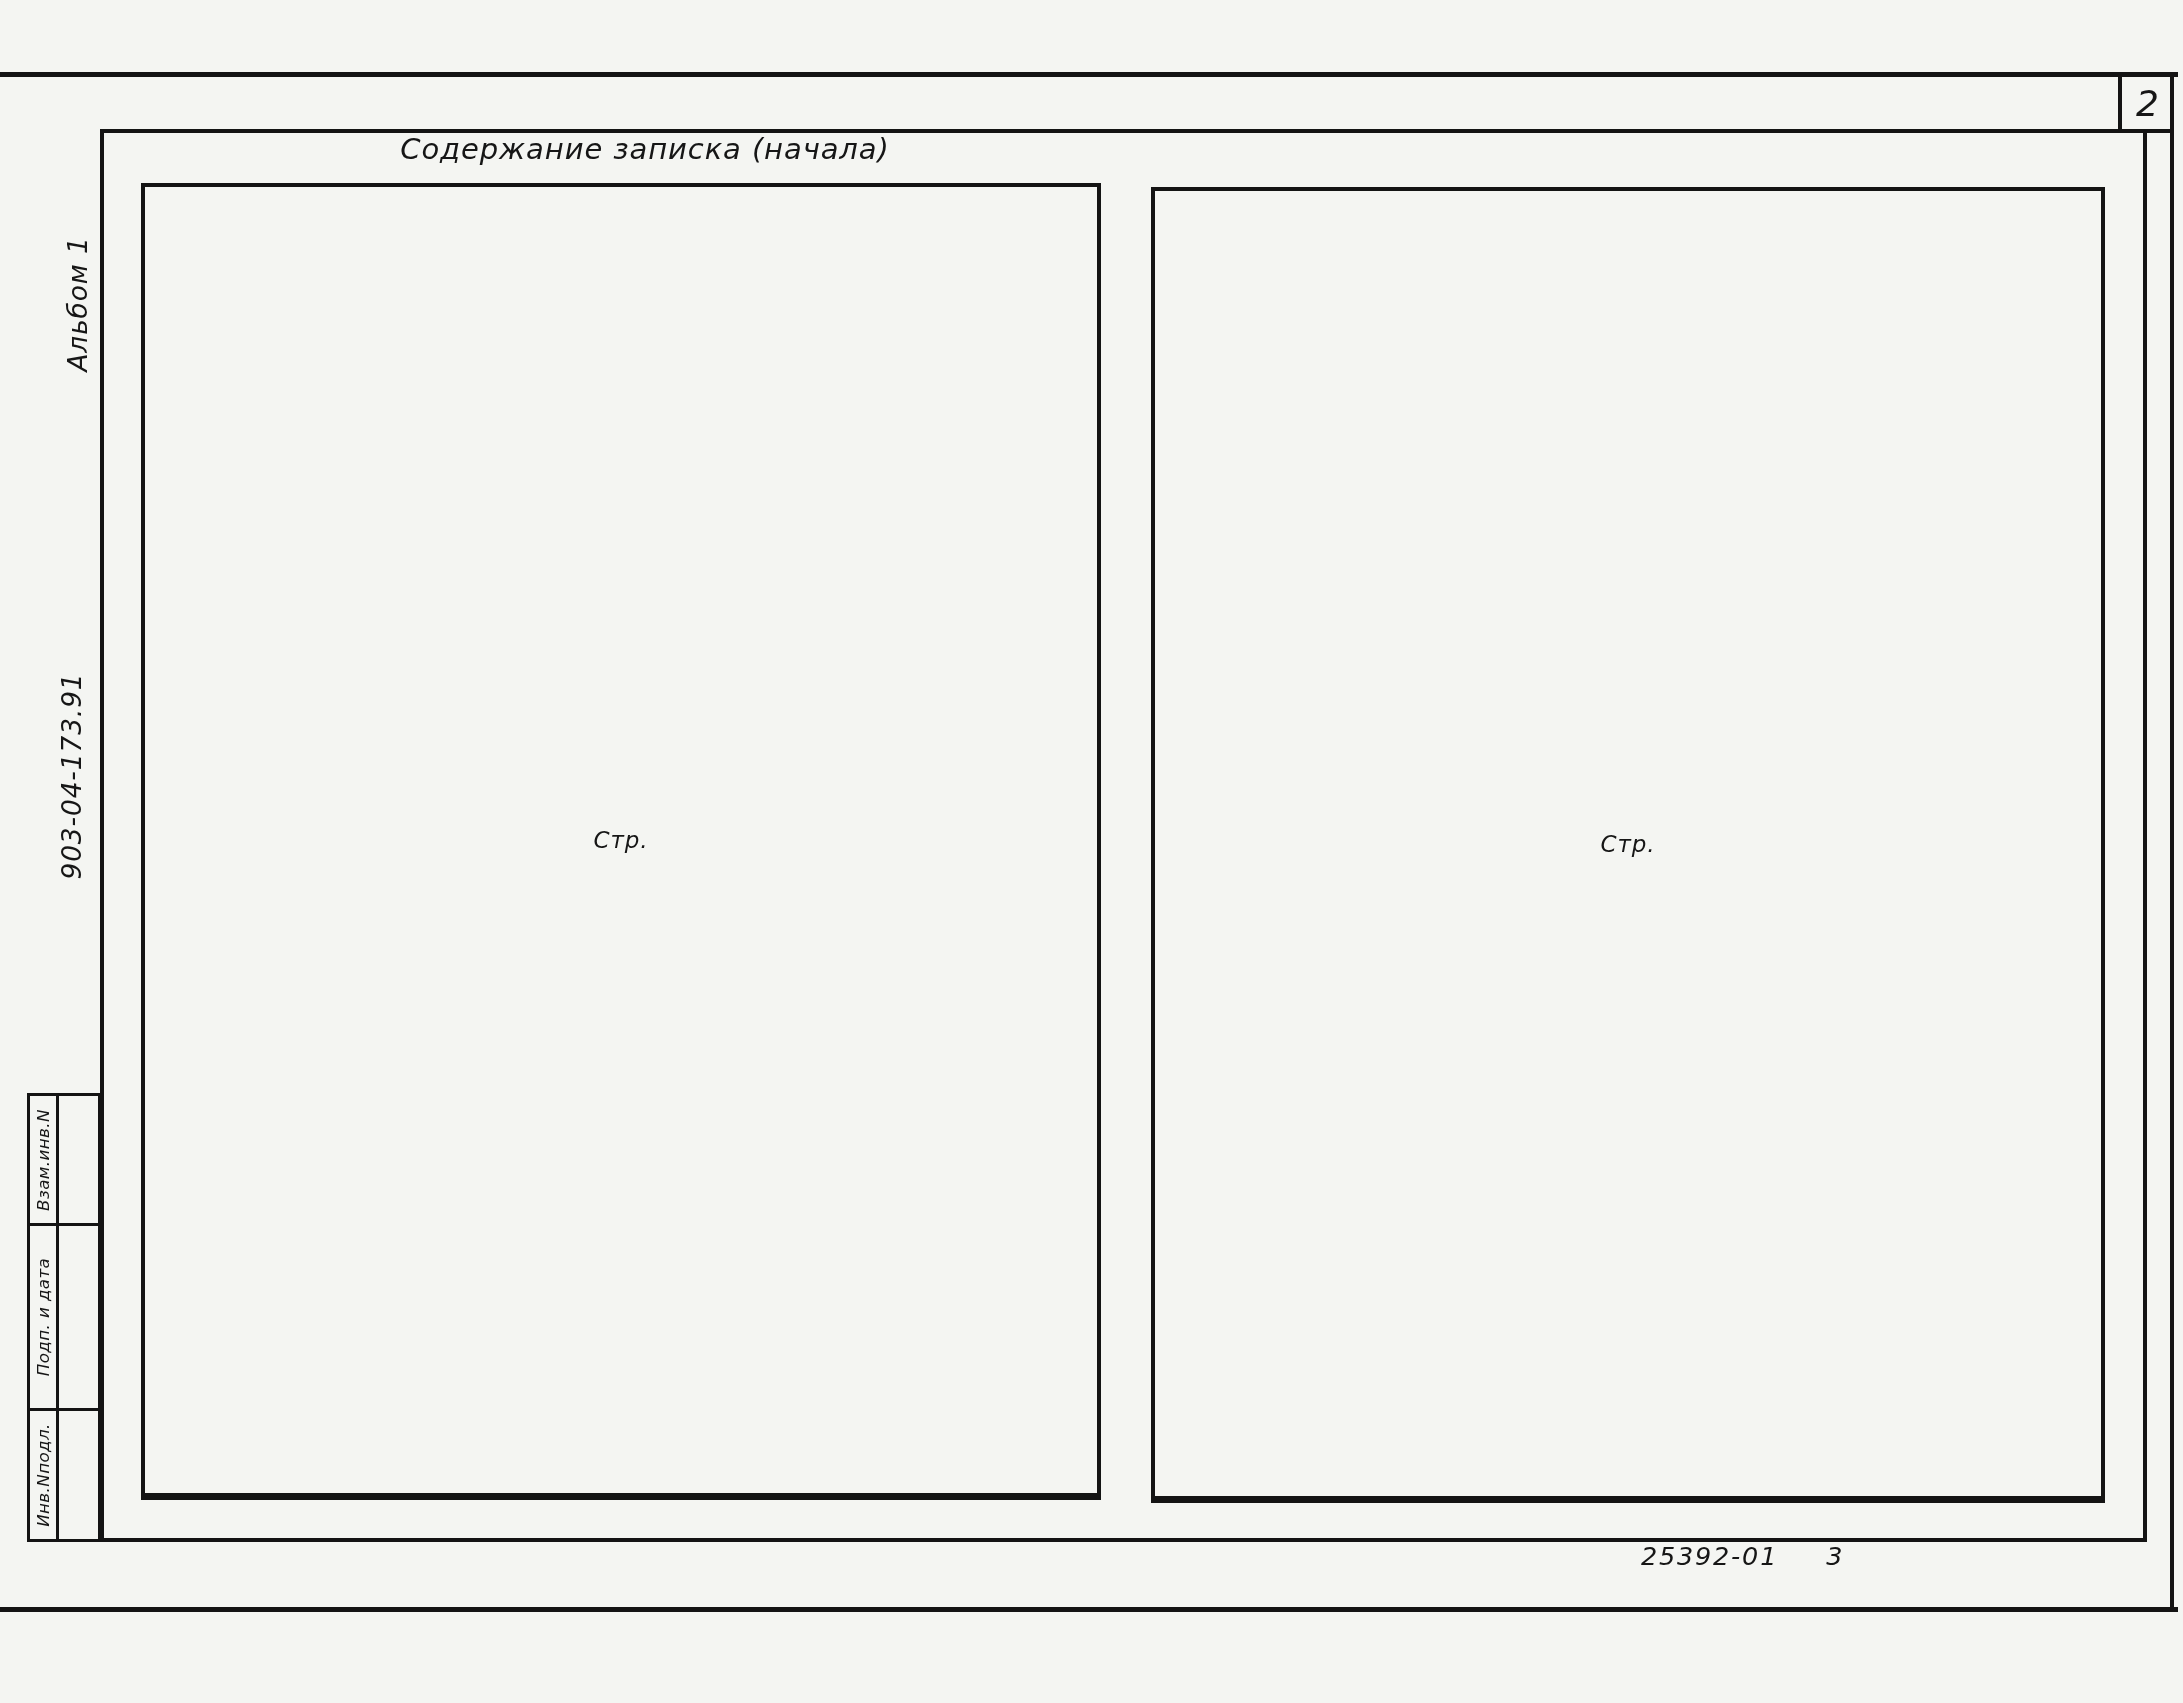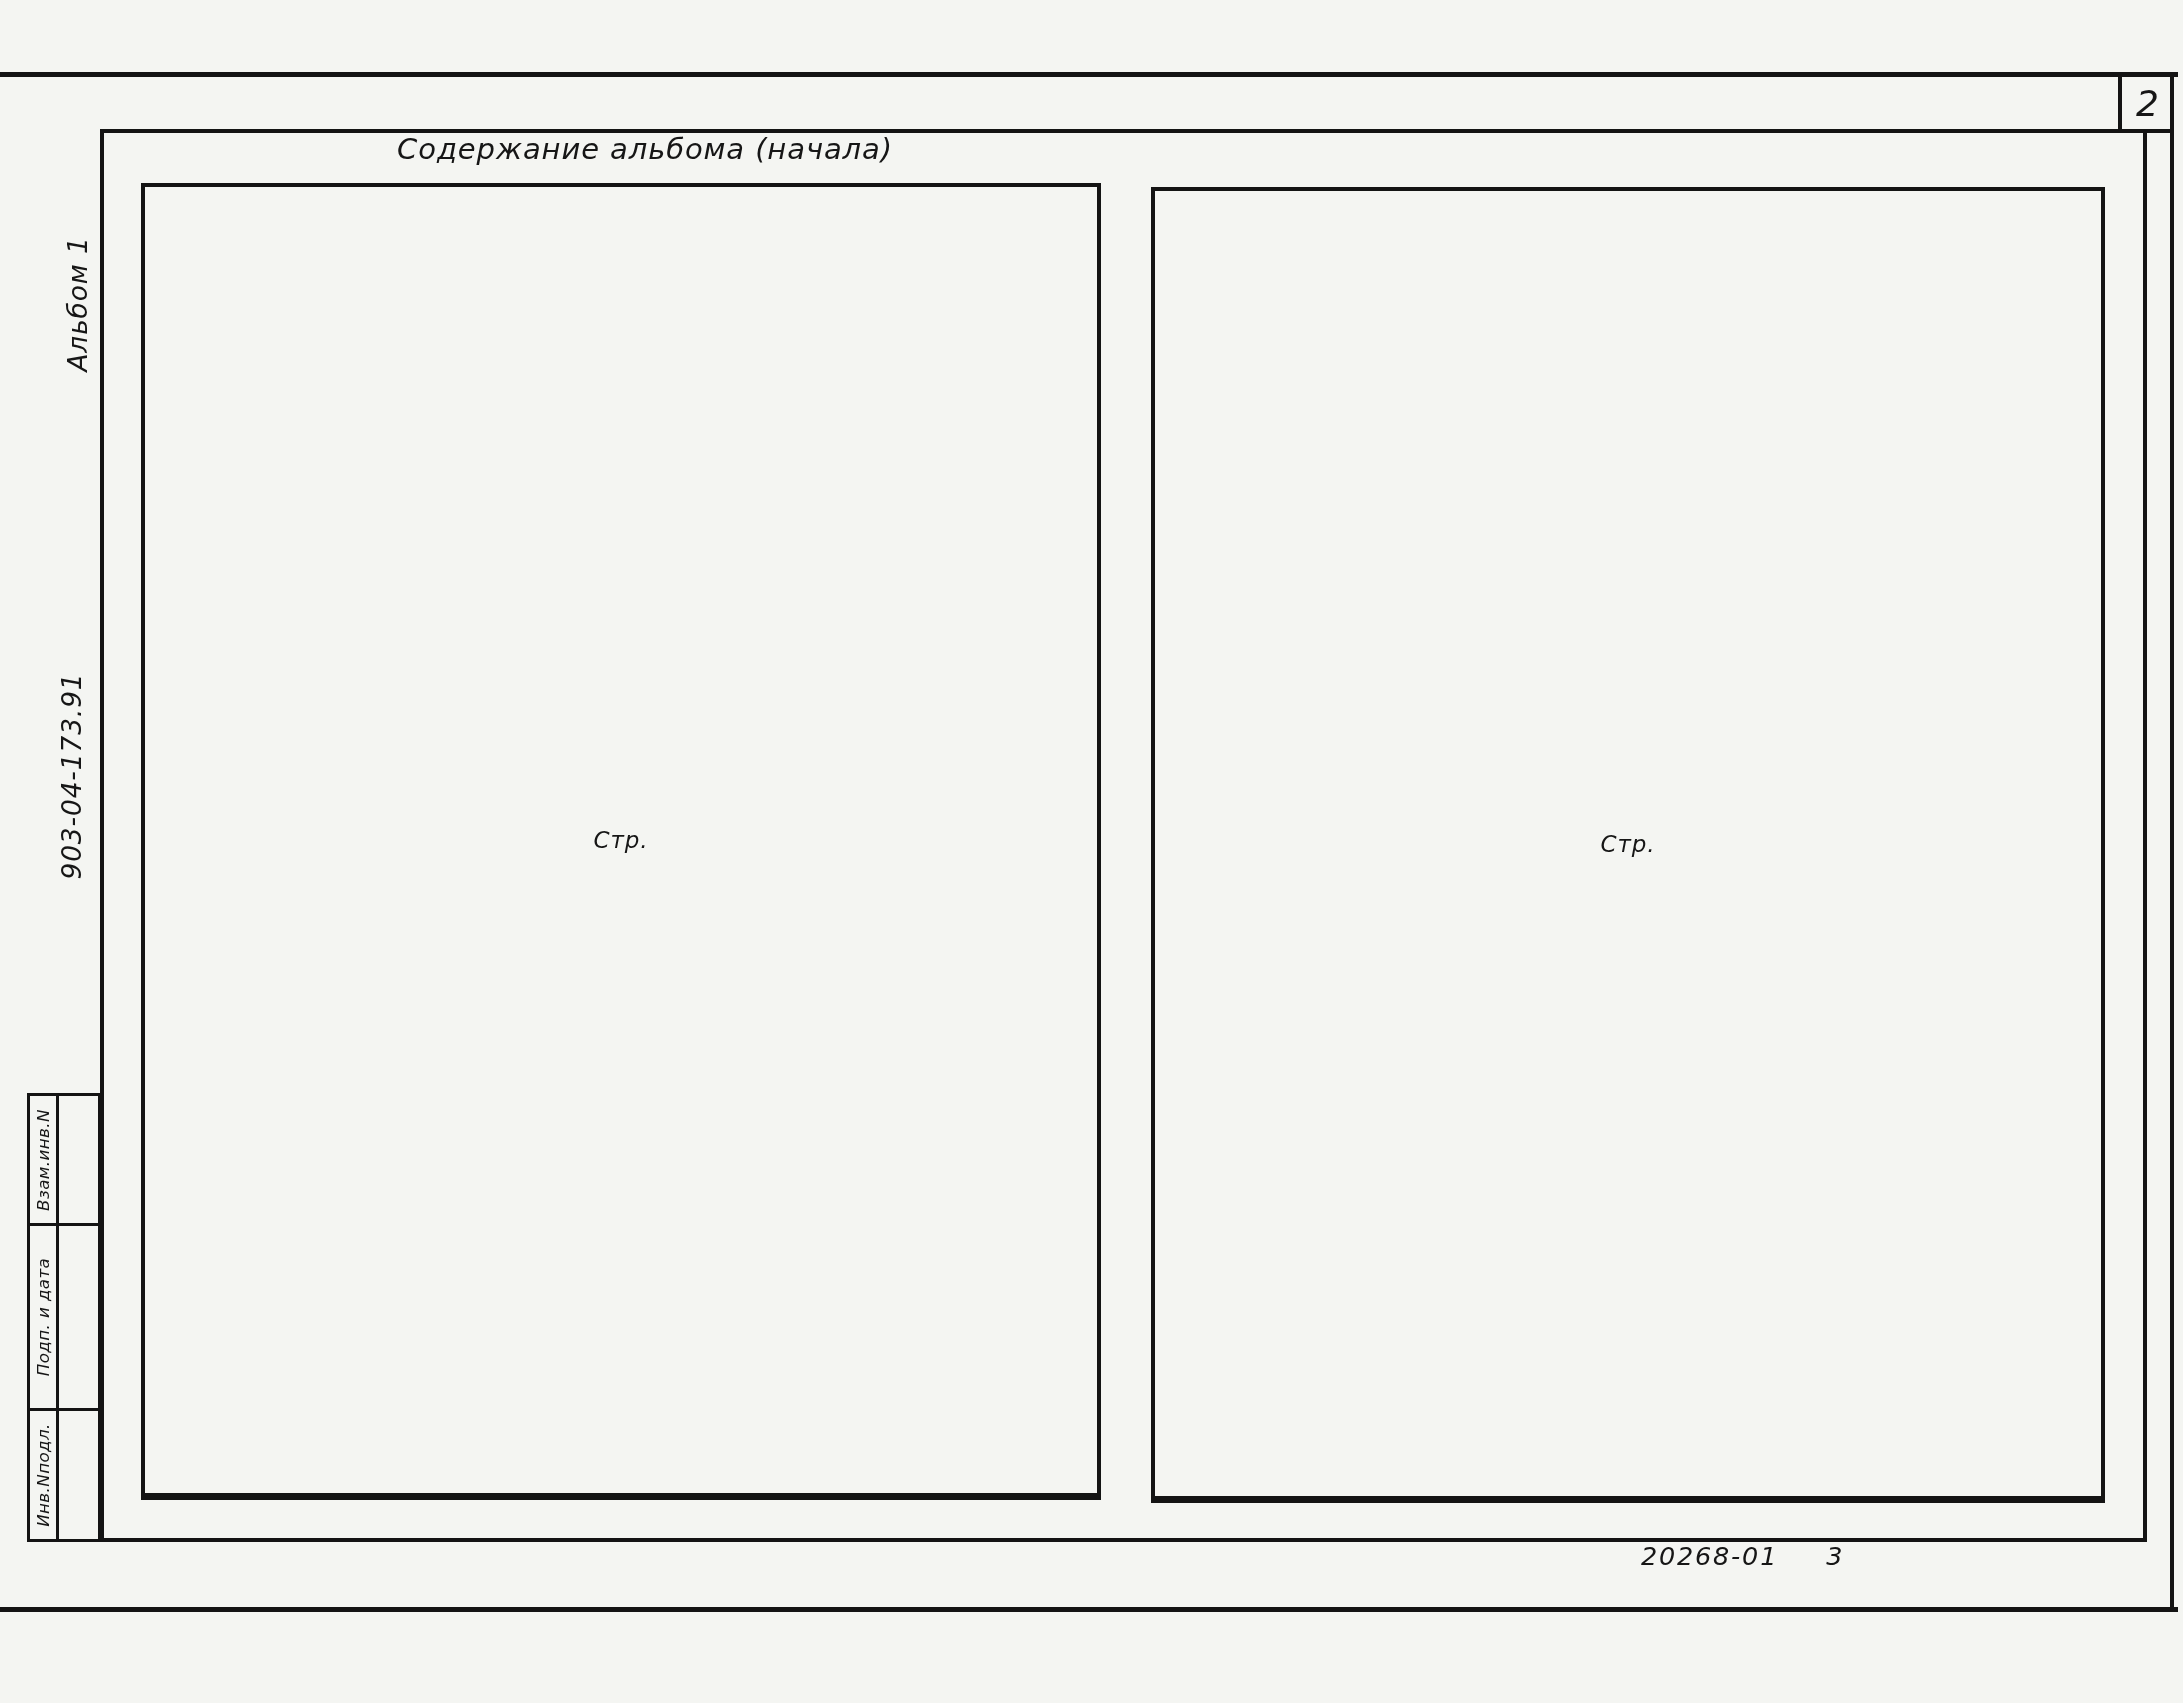--- a/index.html
+++ b/index.html
@@ -96,21 +96,21 @@
   <div class="topline"></div>
   <div class="pageborder-right"></div>
   <div class="bottomline"></div>
 
   <div class="pagenum-box">
     <span class="hw">2</span>
   </div>
 
   <div class="frame"></div>
 
-  <div class="title hw">Содержание альбома (начала)</div>
+  <div class="title hw">Содержание записка (начала)</div>
 
   <div class="vtext vtext-album">Альбом 1</div>
   <div class="vtext vtext-code">903-04-173.91</div>
 
   <div class="stamps">
     <div class="lbl">
         <span>Взам.инв.N</span>
       </div>
     <div class="blank"></div>
     <div class="lbl">
@@ -265,17 +265,17 @@
       <div class="cell hw name br bb">Технологические схемы. Узлы 11.1, 11.2</div>
       <div class="cell hw num bb">45</div>
       <div class="cell hw num br bb"></div>
       <div class="cell hw name br bb"></div>
       <div class="cell hw num" style="grid-row: span 2;"></div>
       <div class="cell hw num br"></div>
       <div class="cell hw name br"></div>
     </div>
 
   <div class="footer hw">
-    <span>20268-01</span><span class="gap"></span><span>3</span>
+    <span>25392-01</span><span class="gap"></span><span>3</span>
   </div>
 
 </div>
 
 
 </body></html>

